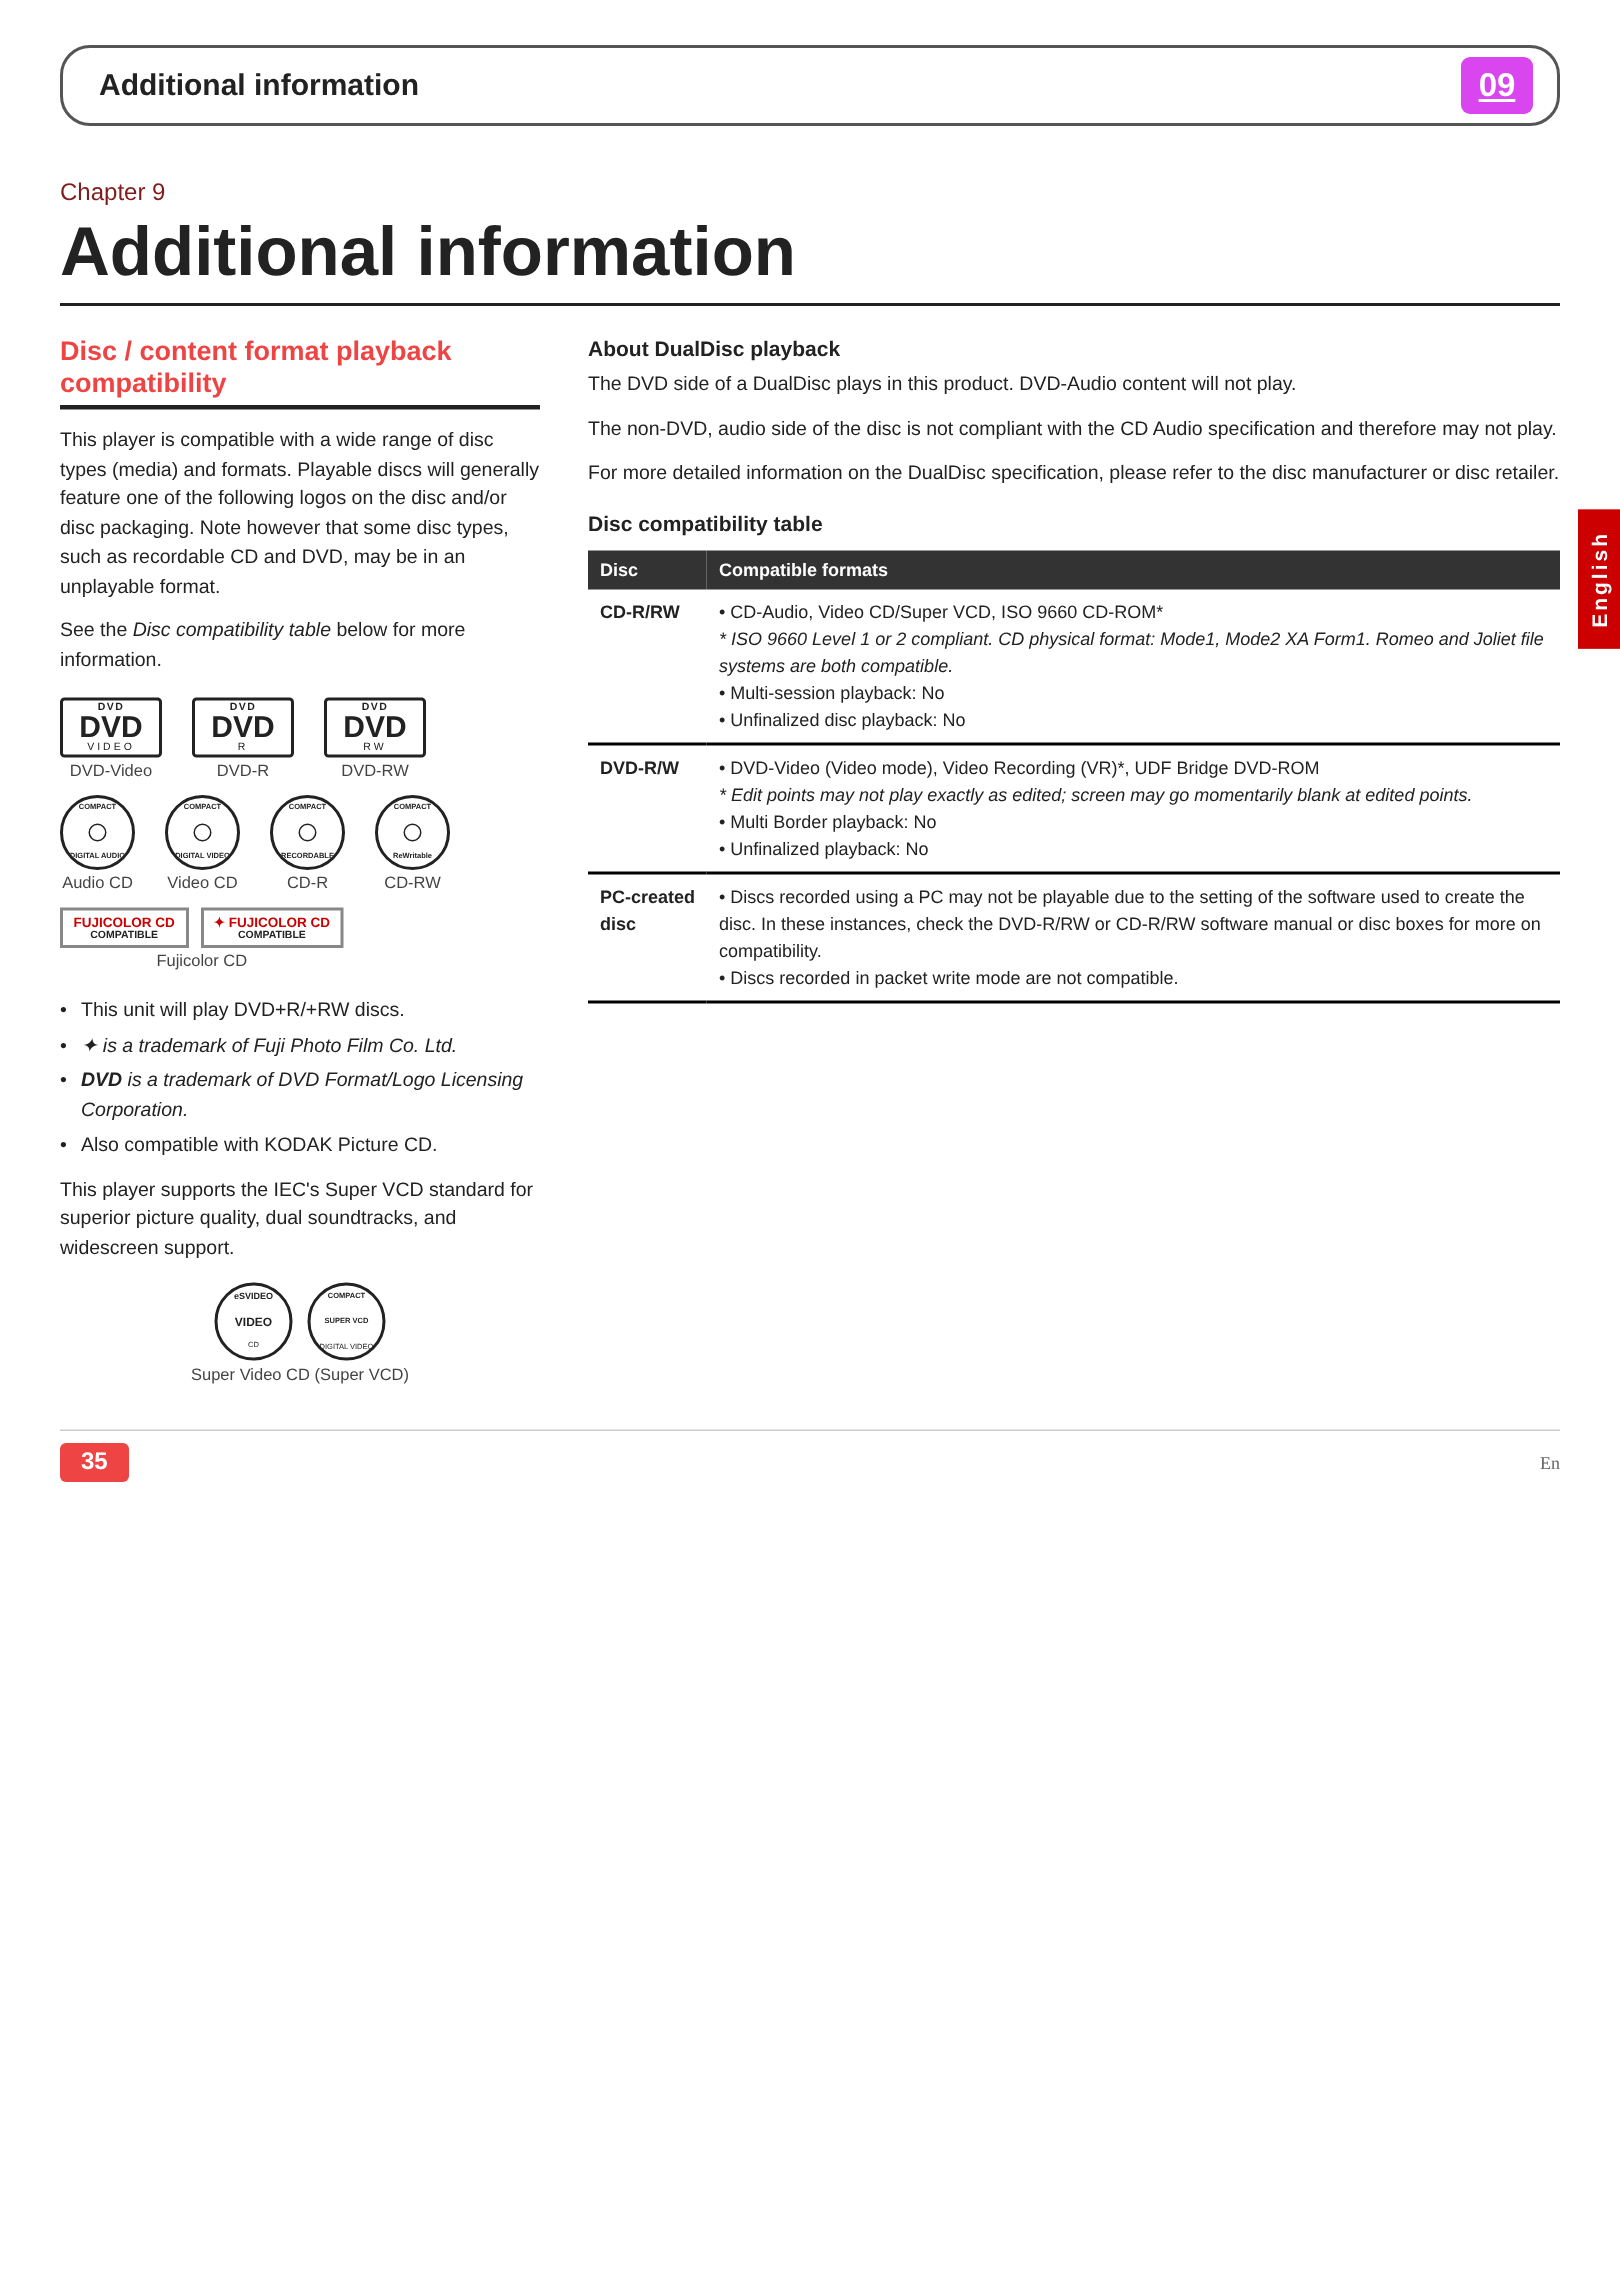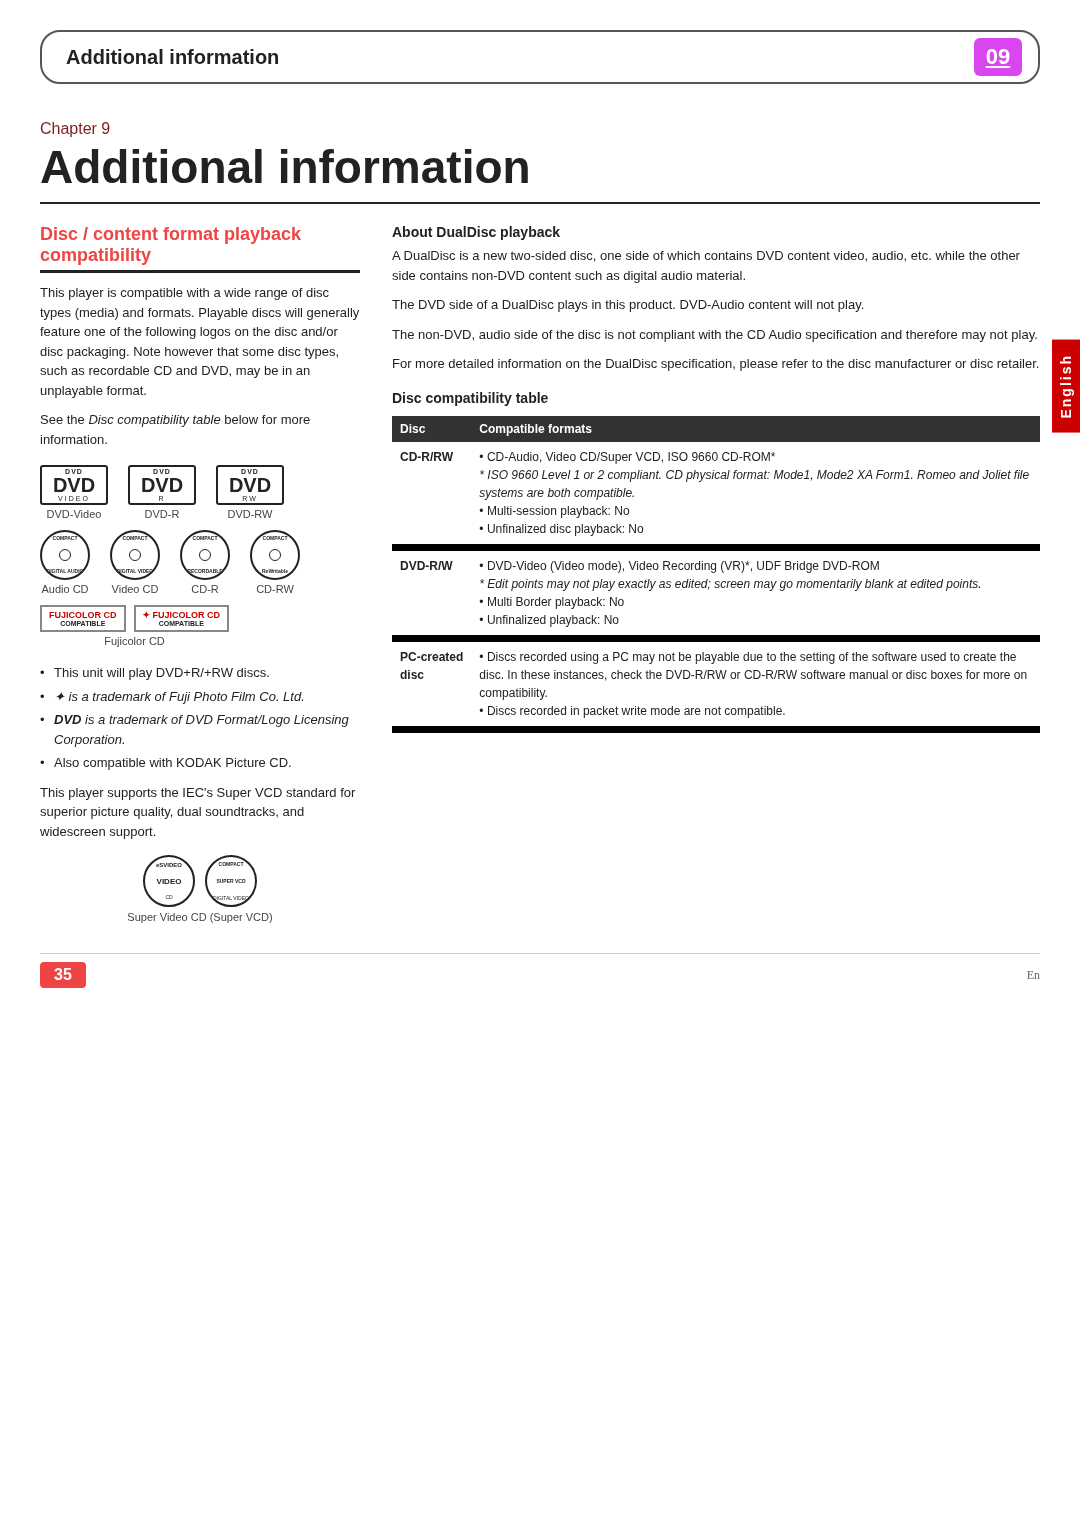--- a/index.html
+++ b/index.html
@@ -205,21 +205,21 @@
     .compat-table thead tr {
       background: #333;
       color: #fff;
     }
     .compat-table thead th {
       padding: 6px 8px;
       text-align: left;
       font-weight: bold;
     }
     .compat-table tbody tr {
-      border-bottom: 7px solid #000000;
+      border-bottom: 2px solid #000000;
       vertical-align: top;
     }
     .compat-table tbody td {
       padding: 6px 8px;
       color: #222;
       line-height: 1.5;
     }
     .compat-table tbody td:first-child {
       font-weight: bold;
       white-space: nowrap;
@@ -455,21 +455,20 @@
         </div>
       </div>
       <span class="svcd-label">Super Video CD (Super VCD)</span>
     </div>
   </div>
 
   <div class="col-right">
 
     <div class="sub-heading">About DualDisc playback</div>
 
-    <p class="body-text">A DualDisc is a new two‑sided disc, one side of which contains DVD content video, audio, etc. while the other side contains non-DVD content such as digital audio material.</p>
     <p class="body-text">The DVD side of a DualDisc plays in this product. DVD-Audio content will not play.</p>
     <p class="body-text">The non-DVD, audio side of the disc is not compliant with the CD Audio specification and therefore may not play.</p>
     <p class="body-text">For more detailed information on the DualDisc specification, please refer to the disc manufacturer or disc retailer.</p>
 
     <div class="sub-heading">Disc compatibility table</div>
 
     <table class="compat-table">
       <thead>
         <tr>
           <th>Disc</th>

